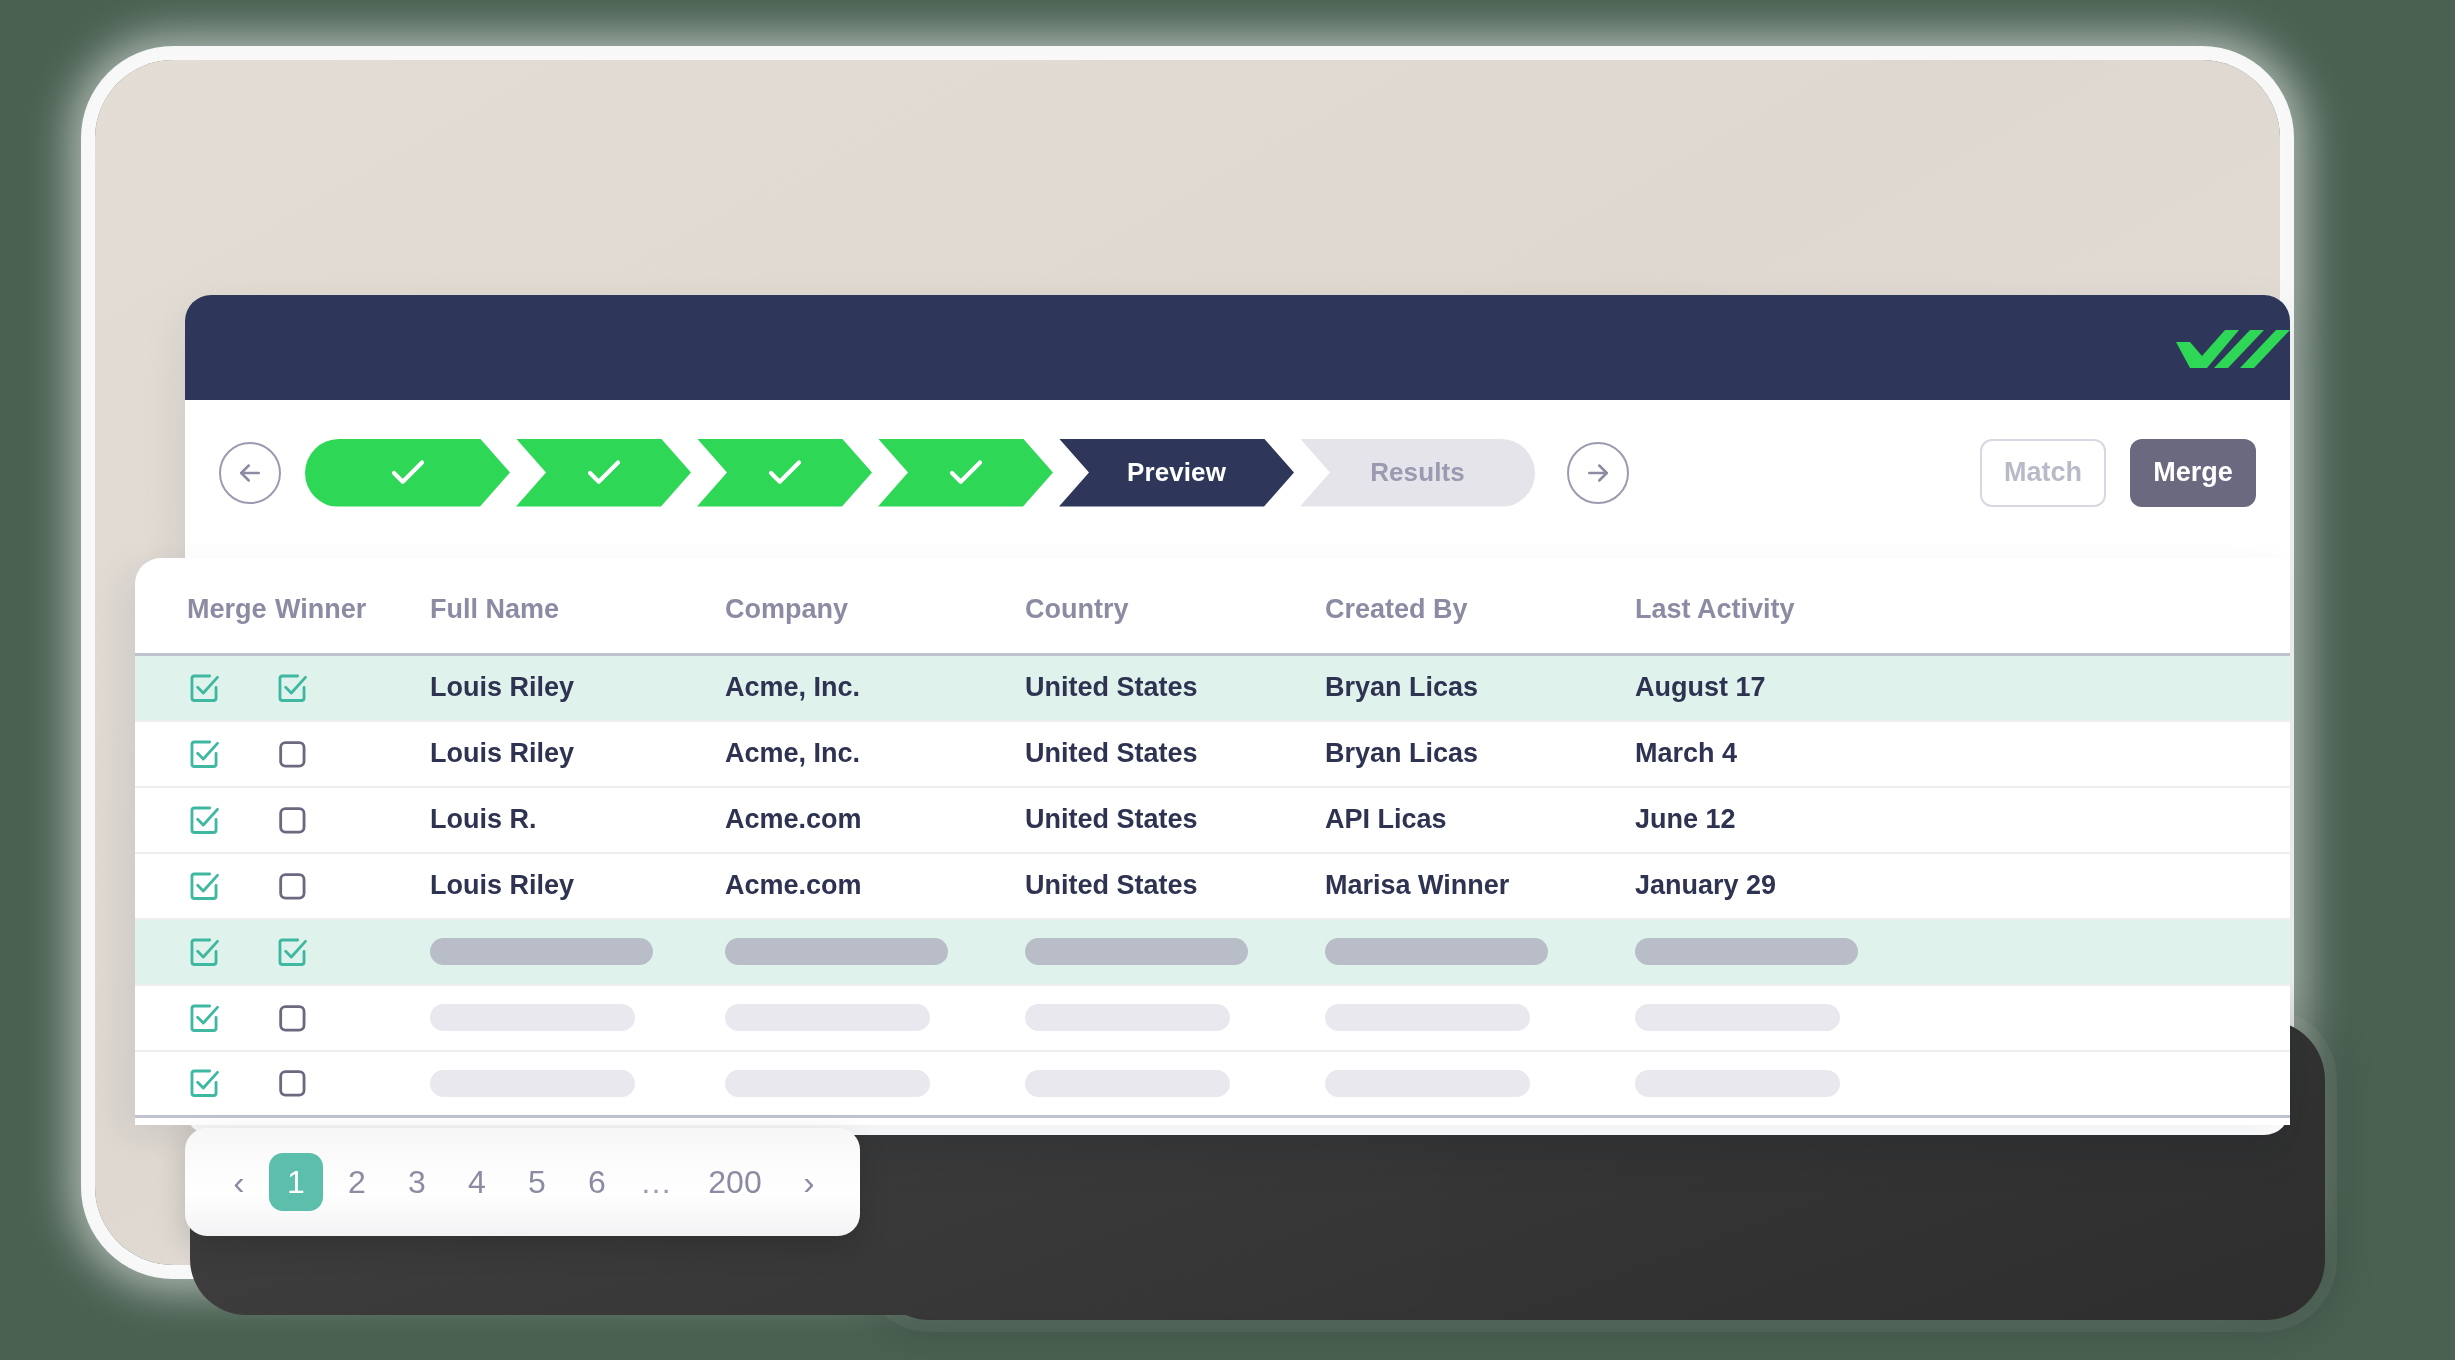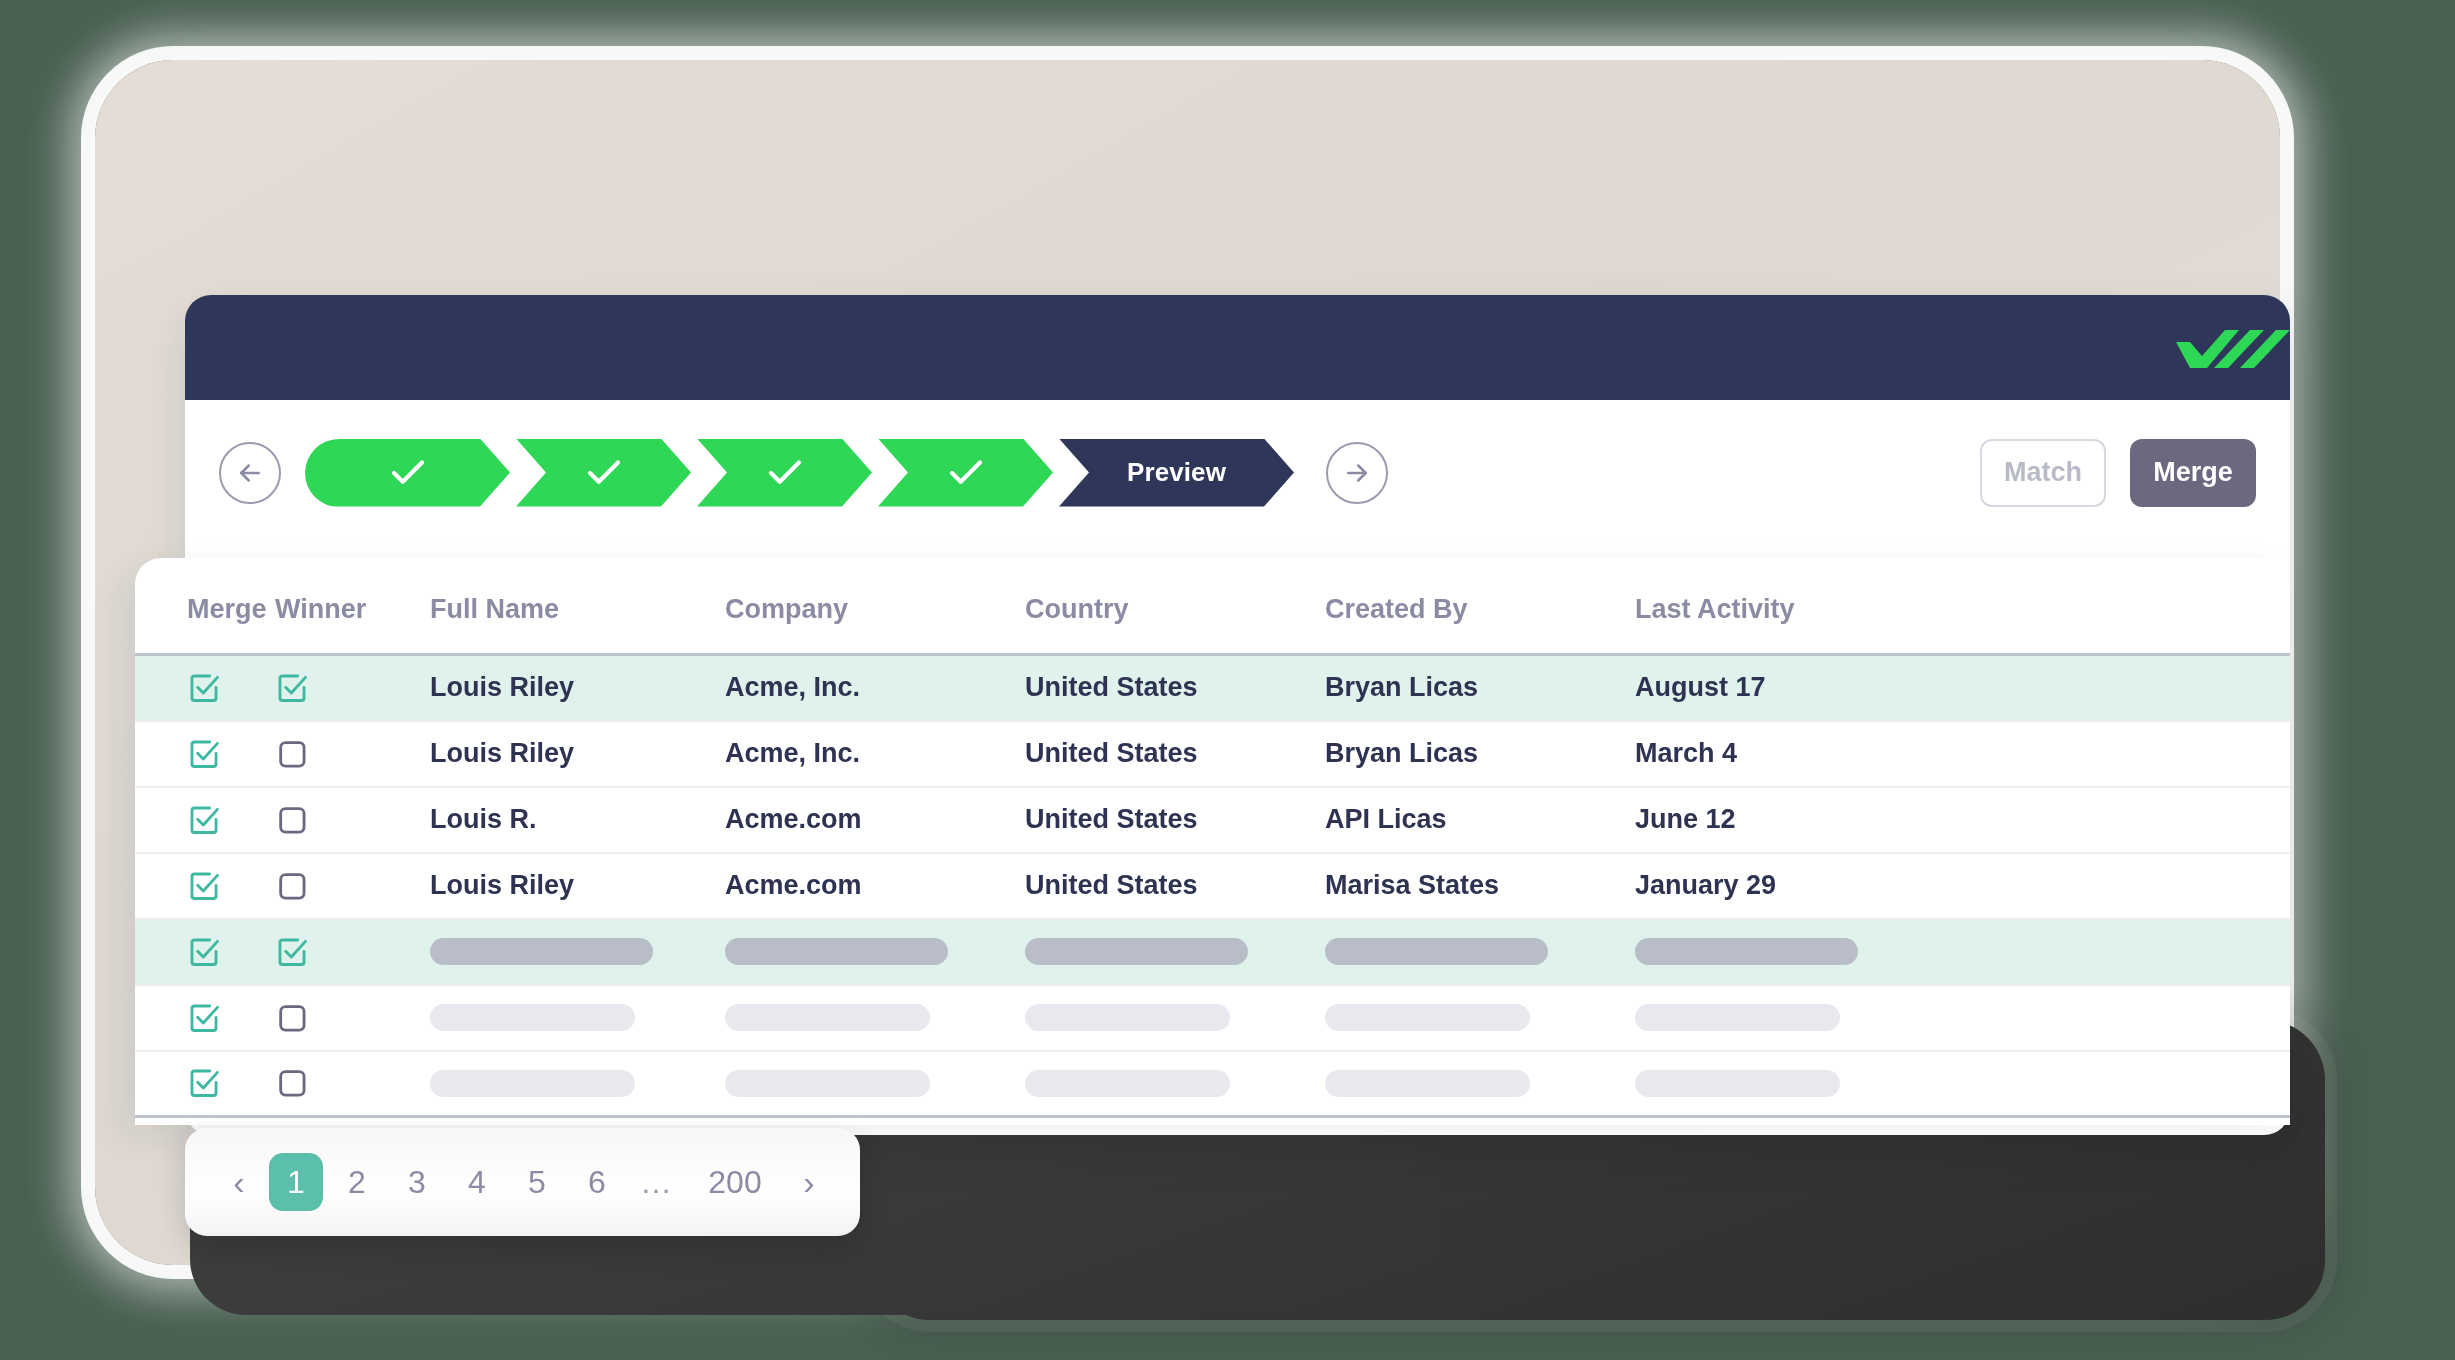--- a/index.html
+++ b/index.html
@@ -196,20 +196,23 @@
               <polyline points="20 6 9 17 4 12"></polyline>
             </svg>
         </div>
         <div class="step done mid">
           <svg viewBox="0 0 24 24" fill="none" stroke="#fff" stroke-width="2.4" stroke-linecap="round" stroke-linejoin="round">
               <polyline points="20 6 9 17 4 12"></polyline>
             </svg>
         </div>
         <div class="step current mid">
           <span>Preview</span>
+        </div>
+        <div class="step todo last">
+          <span>Results</span>
         </div>
       </div>
 
       <div class="circ-btn next-circ">
         <svg viewBox="0 0 24 24" fill="none" stroke="#8b8ca3" stroke-width="2" stroke-linecap="round" stroke-linejoin="round">
           <line x1="5" y1="12" x2="19" y2="12"></line>
             <polyline points="13 6 19 12 13 18"></polyline>
         </svg>
       </div>
 
@@ -306,21 +309,21 @@
               </svg>
             </td>
             <td>
               <svg class="cb" viewBox="0 0 24 24" fill="none">
                 <rect x="4" y="4" width="16.5" height="16.5" rx="3.4" stroke="#6b697f" stroke-width="2"></rect>
               </svg>
             </td>
             <td>Louis Riley</td>
             <td>Acme.com</td>
             <td>United States</td>
-            <td>Marisa States</td>
+            <td>Marisa Winner</td>
             <td>January 29</td>
           </tr>
           <tr class="hl">
             <td>
               <svg class="cb" viewBox="0 0 24 24" fill="none">
                 <path d="M20.5 11.5 V19 a1.8 1.8 0 0 1-1.8 1.8 H5.3 A1.8 1.8 0 0 1 3.5 19 V5.3 A1.8 1.8 0 0 1 5.3 3.5 H16" stroke="#3fb8a1" stroke-width="2" stroke-linecap="round"></path>
                 <polyline points="7.5 11.5 11.5 15.5 21.5 4.5" fill="none" stroke="#3fb8a1" stroke-width="2" stroke-linecap="round" stroke-linejoin="round"></polyline>
               </svg>
             </td>
             <td>

